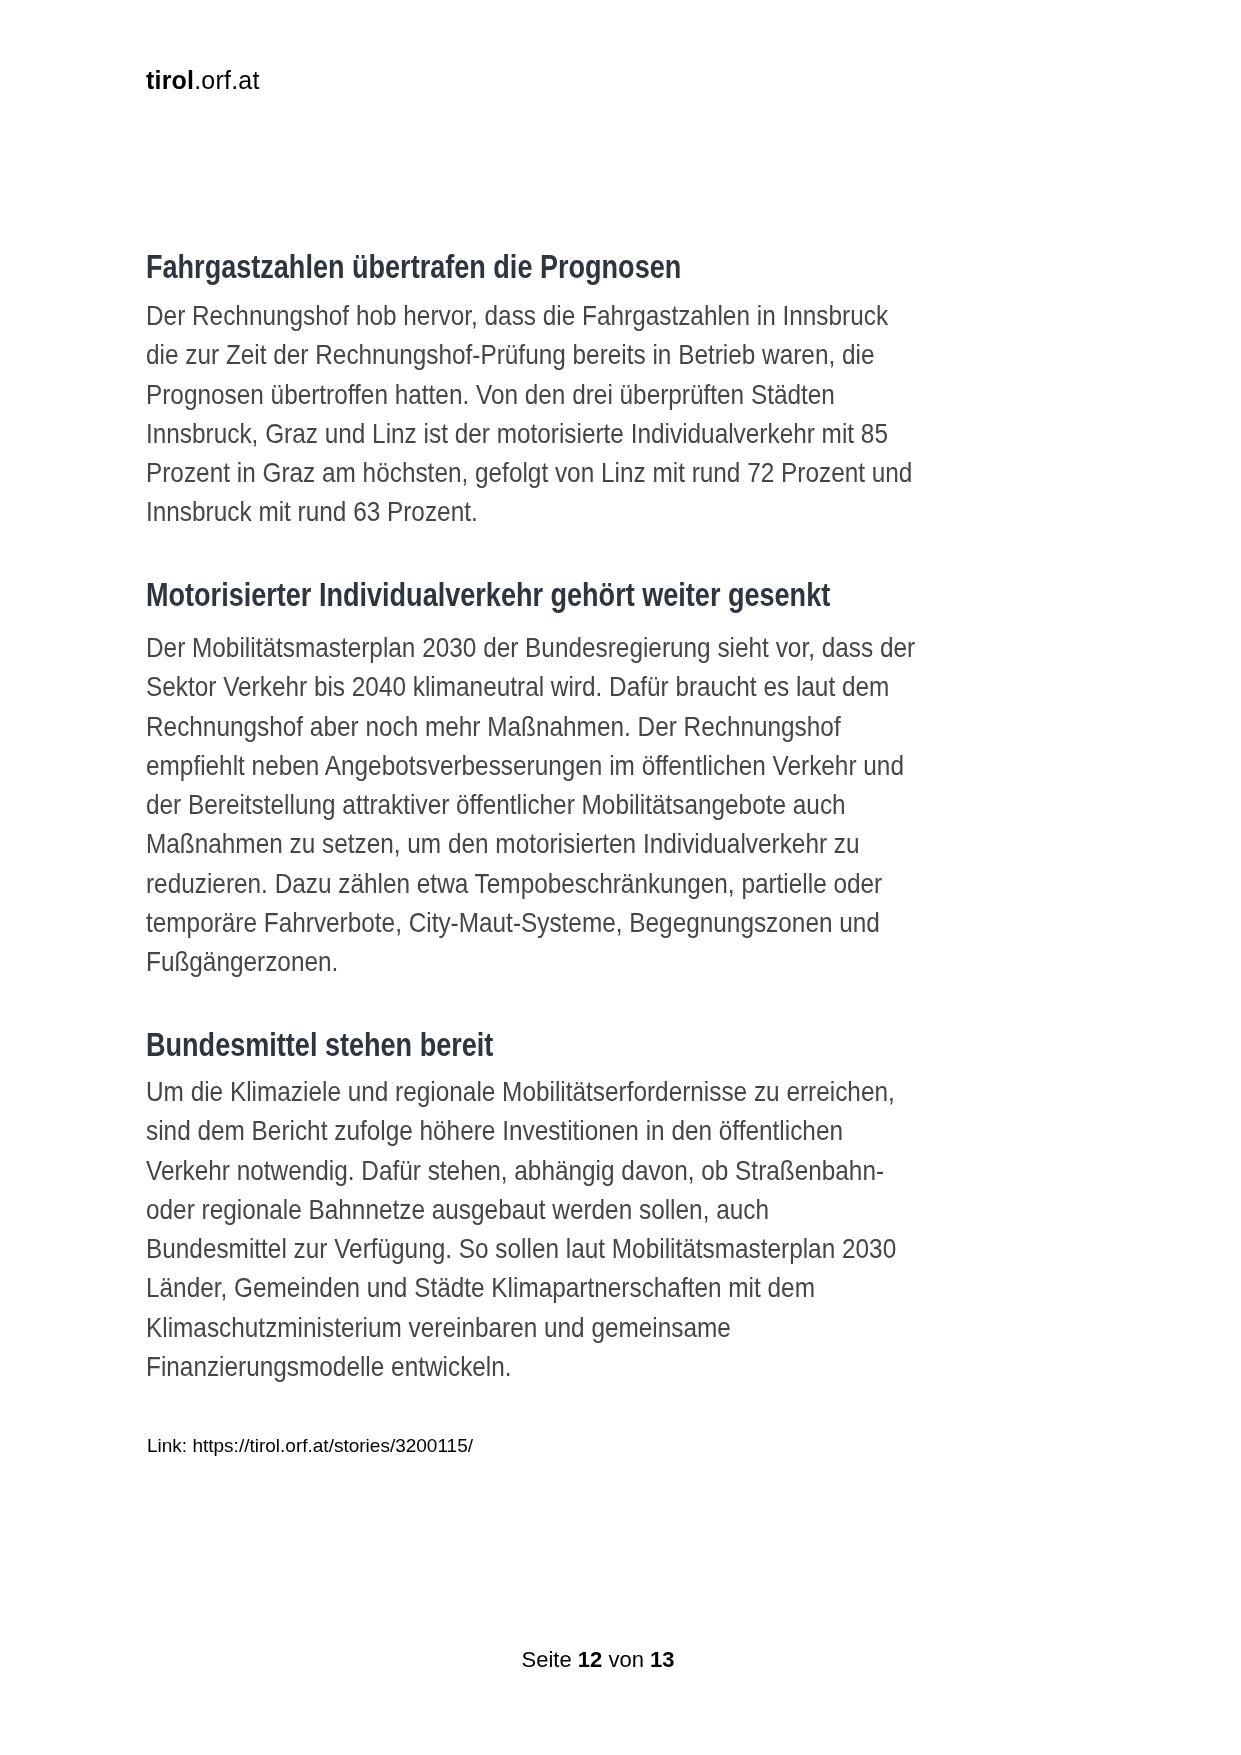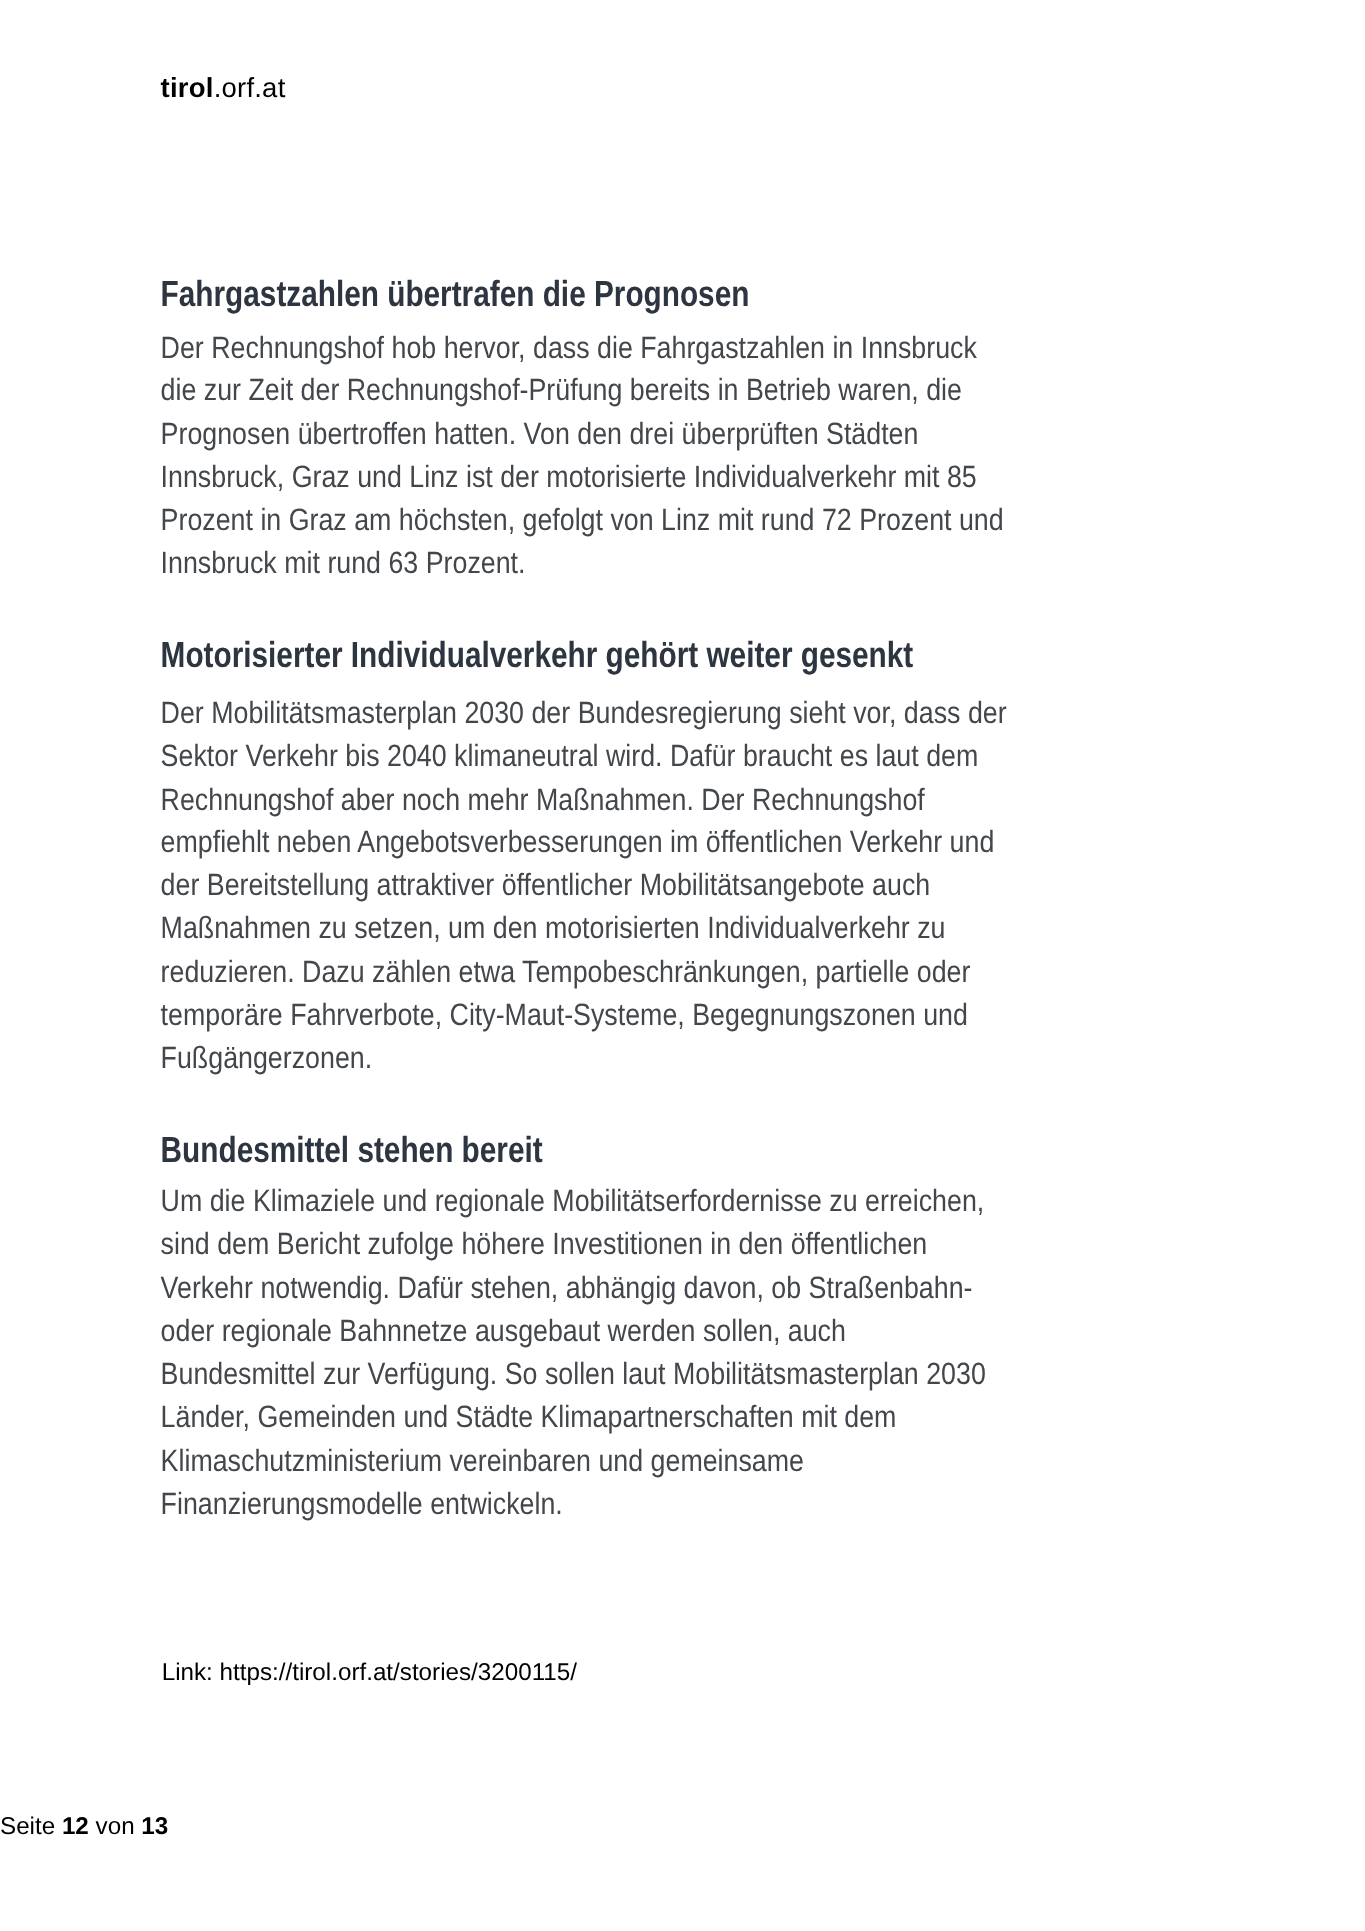--- a/index.html
+++ b/index.html
@@ -55,38 +55,39 @@
     transform-origin: left top;
   }
   .p1-pos { top: 296px; }
   .p2-pos { top: 628px; }
   .p3-pos { top: 1072px; }
 
   
   .link-line {
     position: absolute;
     left: 147px;
-    top: 1506px;
-    font-size: 22px;
+    top: 1432px;
+    font-size: 19px;
     line-height: 27px;
     color: #000000;
     text-align: right;
   }
   .link-line .link-url { color: #000000; text-decoration: none; }
 
   
   .page-footer {
     position: absolute;
     left: 0;
     top: 1646px;
     width: 1174px;
-    text-align: left;
+    text-align: center;
     font-size: 22px;
     line-height: 27px;
     color: #000000;
+    padding-left: 11px;
   }
   .page-footer .num { font-weight: 700; }
 </style>
 </head>
 <body>
 
 <div class="brand"><span class="brand-bold">tirol</span><span>.orf.at</span></div>
 
 <h2 class="article-heading h1-pos">Fahrgastzahlen übertrafen die Prognosen</h2>
 <p class="article-body p1-pos">Der Rechnungshof hob hervor, dass die Fahrgastzahlen in Innsbruck

